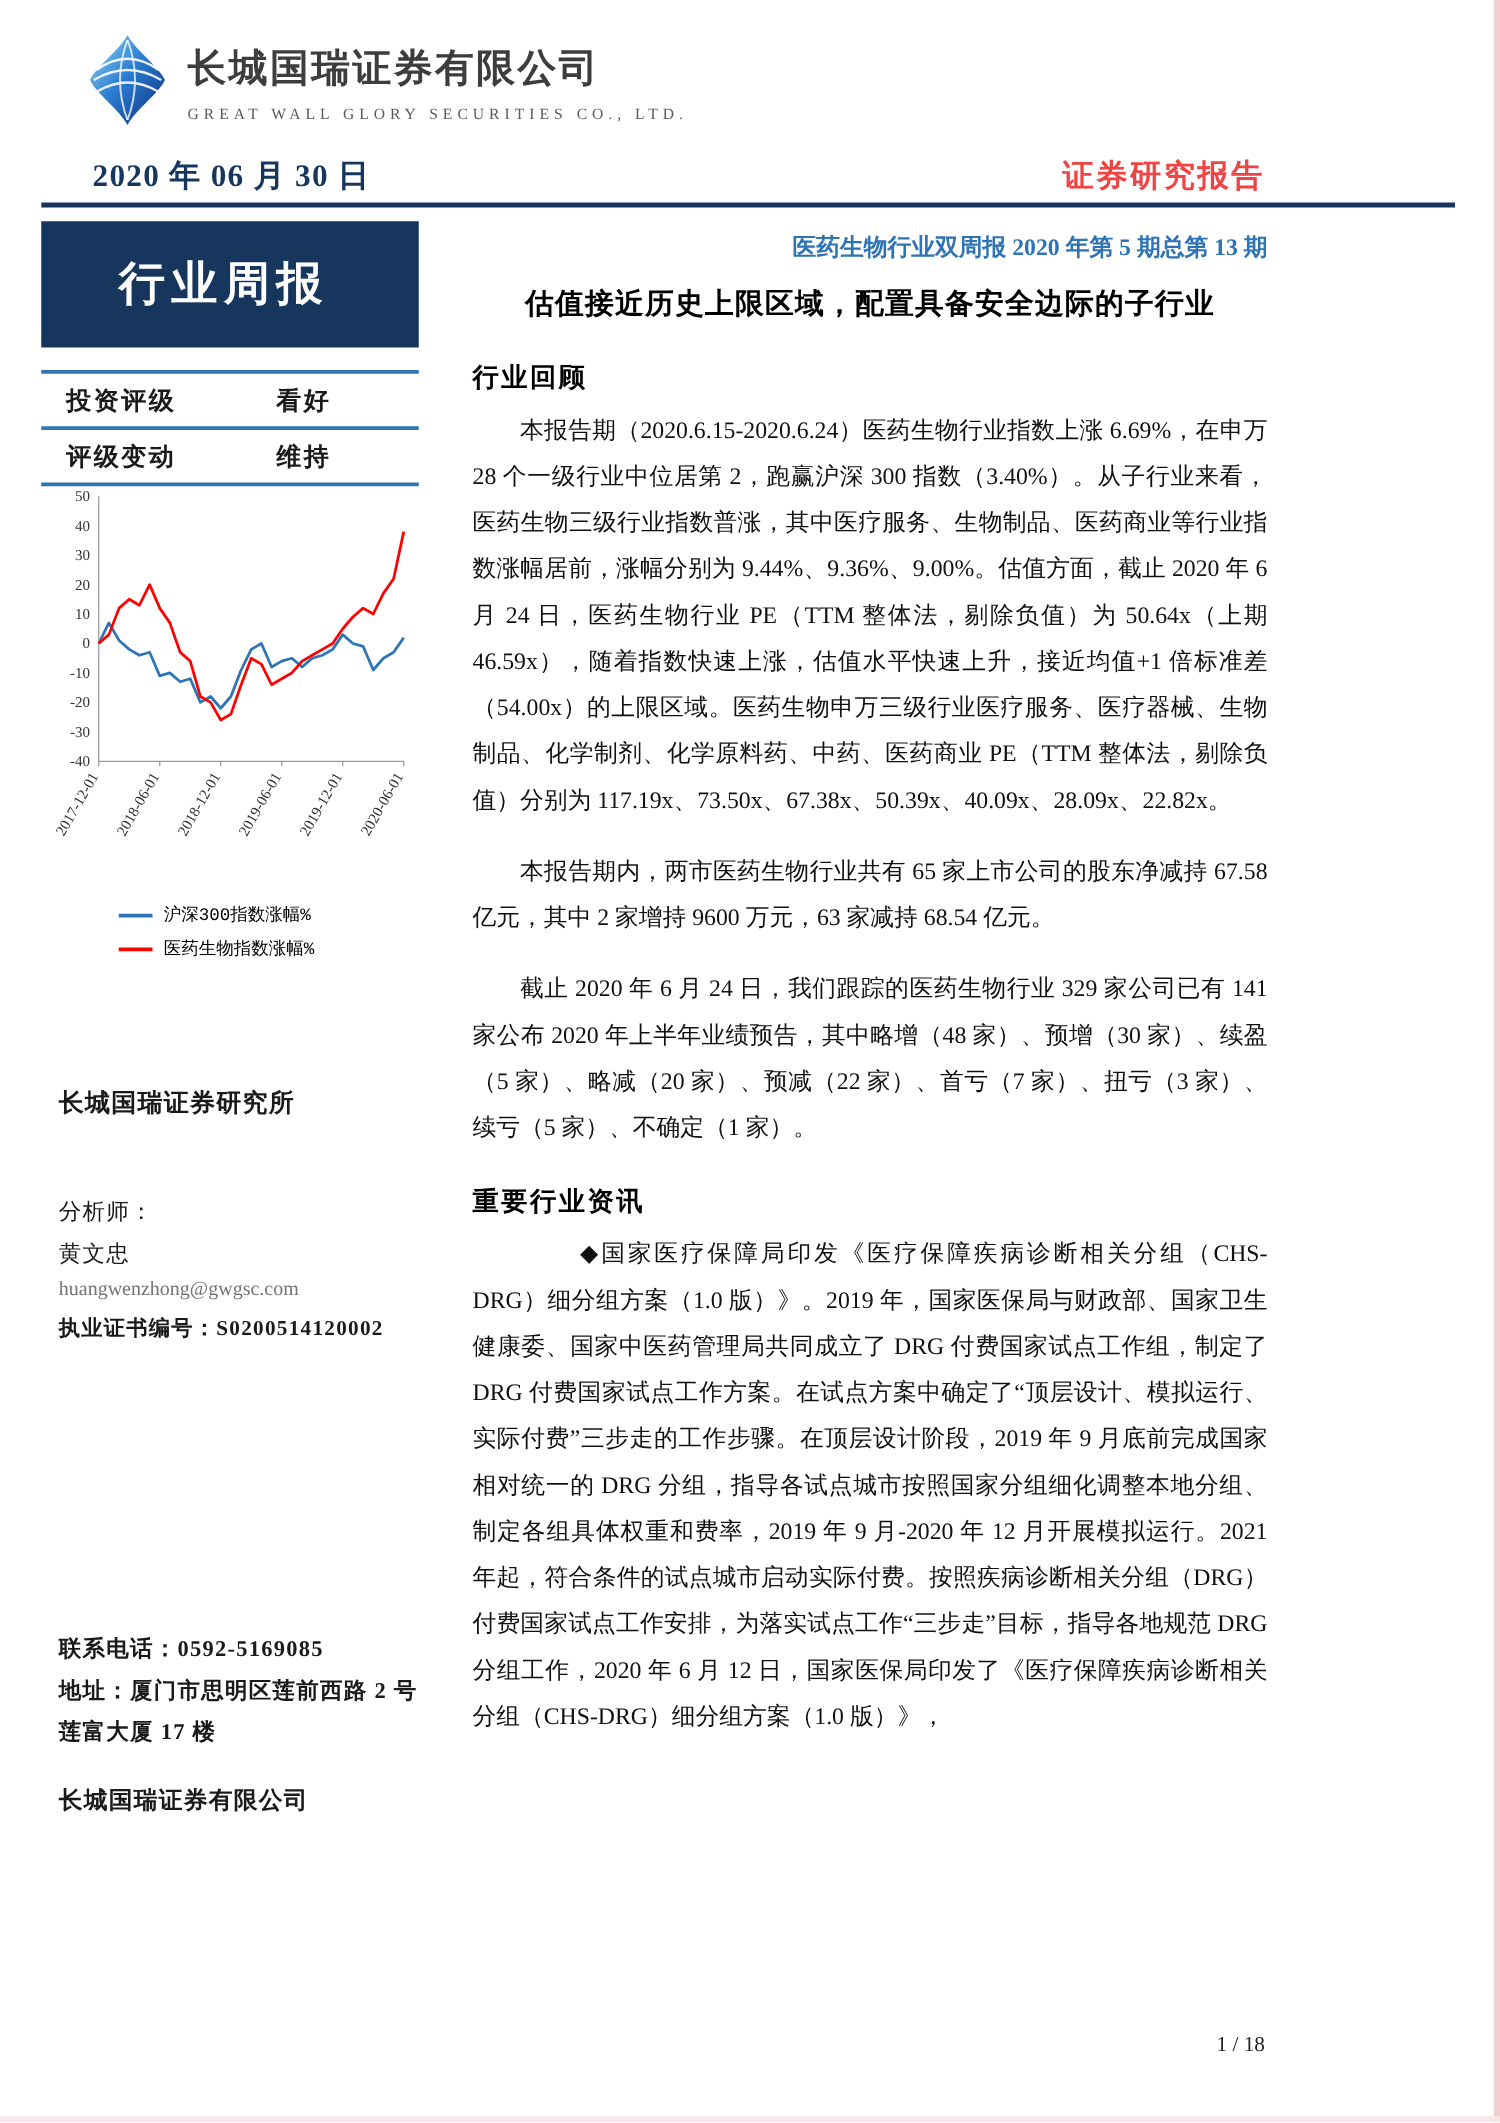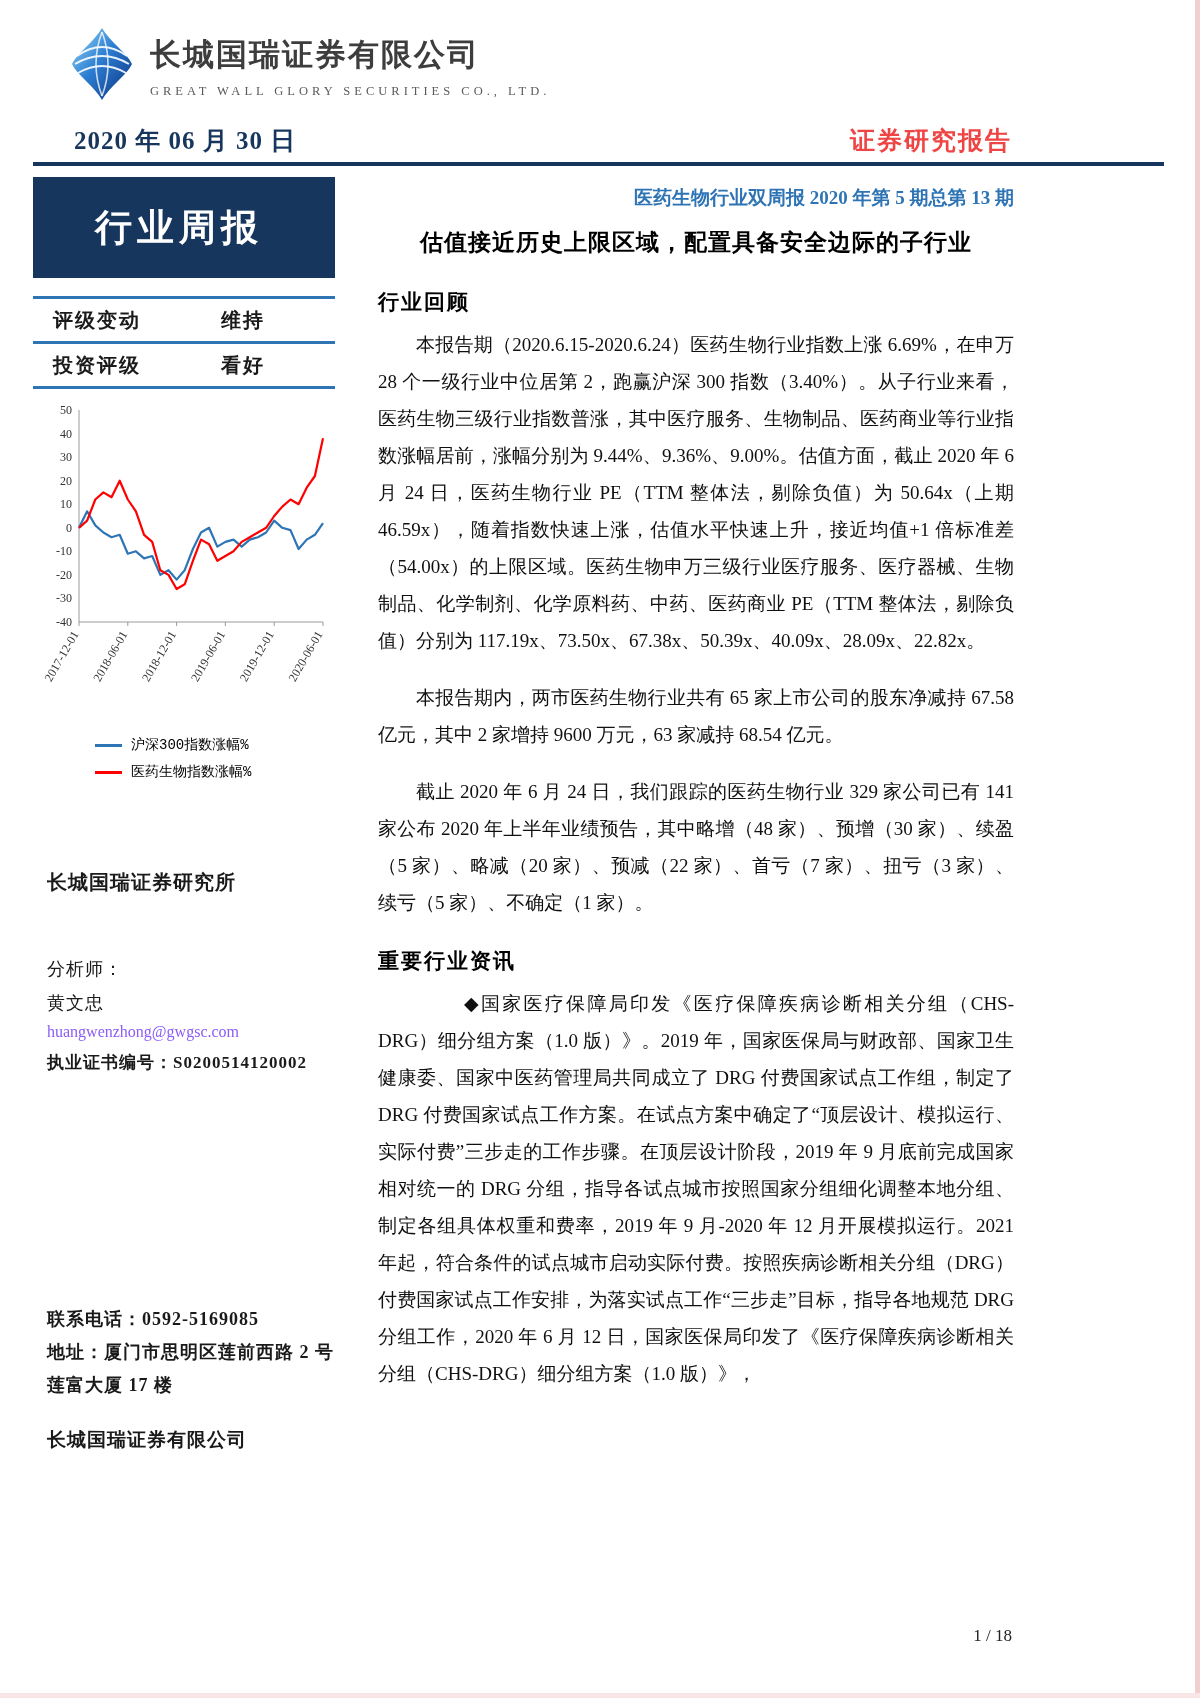--- a/index.html
+++ b/index.html
@@ -19,35 +19,35 @@
   .rule { position:absolute; left:33px; right:36px; top:162px; height:4px; background:#17365d; }
 
   
   .sidebar { position:absolute; left:33px; top:177px; width:302px; height:1470px; }
   .report-label-box { position:absolute; top:0; left:0; width:100%; height:101px; background:#17365d; }
   .report-label-box span { display:block; line-height:101px; padding-left:62px; color:#fff; font-size:37px; font-weight:bold; letter-spacing:5px; }
   .rating-table { position:absolute; top:119px; left:0; width:100%; border-top:3px solid #2e75b6; }
   .rating-row { display:flex; align-items:center; height:45px; border-bottom:3px solid #2e75b6; }
   .rating-row .lbl { margin-left:20px; width:168px; font-size:20px; font-weight:bold; color:#1a1a1a; letter-spacing:2px; }
   .rating-row .val { font-size:20px; font-weight:bold; color:#1a1a1a; letter-spacing:2px; }
-  .chart-block { position:absolute; top:223px; left:0; width:100%; }
+  .chart-block { position:absolute; top:210px; left:0; width:100%; }
   .chart-block svg { display:block; }
   .chart-block .tick { font-size:12px; fill:#333; font-family:"Liberation Serif","DejaVu Serif",serif; }
   .chart-block .axis { stroke:#9a9a9a; stroke-width:1; }
   .legend { margin:4px 0 0 62px; }
   .legend-item { display:flex; align-items:center; gap:9px; margin-bottom:9px; }
   .legend-swatch { width:27px; height:3px; background:#888; }
   .legend-label { font-size:14px; color:#000000;font-family:Liberation Mono, monospace; }
 
   .sb-text { position:absolute; left:14px; font-size:18px; color:#1a1a1a; letter-spacing:1px; }
   .sb-bold { font-weight:bold; }
   .institute { top:692px; font-size:20px; }
   .analyst-label { top:780px; }
   .analyst-name { top:814px; }
-  .email { top:846px; font-size:16px; color:#8b5cf6; text-decoration:none; letter-spacing:0; }
+  .email { top:846px; font-size:16px; color:#737373; text-decoration:none; letter-spacing:0; }
   .license { top:874px; font-size:17px; }
   .phone { top:1130px; }
   .addr1 { top:1163px; }
   .addr2 { top:1196px; }
   .sb-company { top:1250px; font-size:19px; }
 
   
   .main { position:absolute; left:378px; top:177px; width:636px; }
   .series-title { margin-top:8px; text-align:right; color:#2e74b5; font-weight:bold; font-size:19px; }
   .doc-title { margin-top:16px; text-align:center; font-weight:bold; font-size:23px; color:#000; letter-spacing:1px; }
@@ -93,26 +93,26 @@
   <div class="report-type">证券研究报告</div>
   <div class="rule"></div>
 
   <div class="sidebar">
     <div class="report-label-box">
       <span>行业周报</span>
     </div>
 
     <div class="rating-table">
       <div class="rating-row">
+        <span class="lbl">投资评级</span>
+        <span class="val">看好</span>
+      </div>
+      <div class="rating-row">
         <span class="lbl">评级变动</span>
         <span class="val">维持</span>
-      </div>
-      <div class="rating-row">
-        <span class="lbl">投资评级</span>
-        <span class="val">看好</span>
       </div>
     </div>
 
     <div class="chart-block">
       <svg width="302" height="332" viewBox="0 0 302 332">
           <text class="tick" x="39" y="14.0" text-anchor="end">50</text>
           <text class="tick" x="39" y="37.6" text-anchor="end">40</text>
           <text class="tick" x="39" y="61.1" text-anchor="end">30</text>
           <text class="tick" x="39" y="84.7" text-anchor="end">20</text>
           <text class="tick" x="39" y="108.2" text-anchor="end">10</text>

